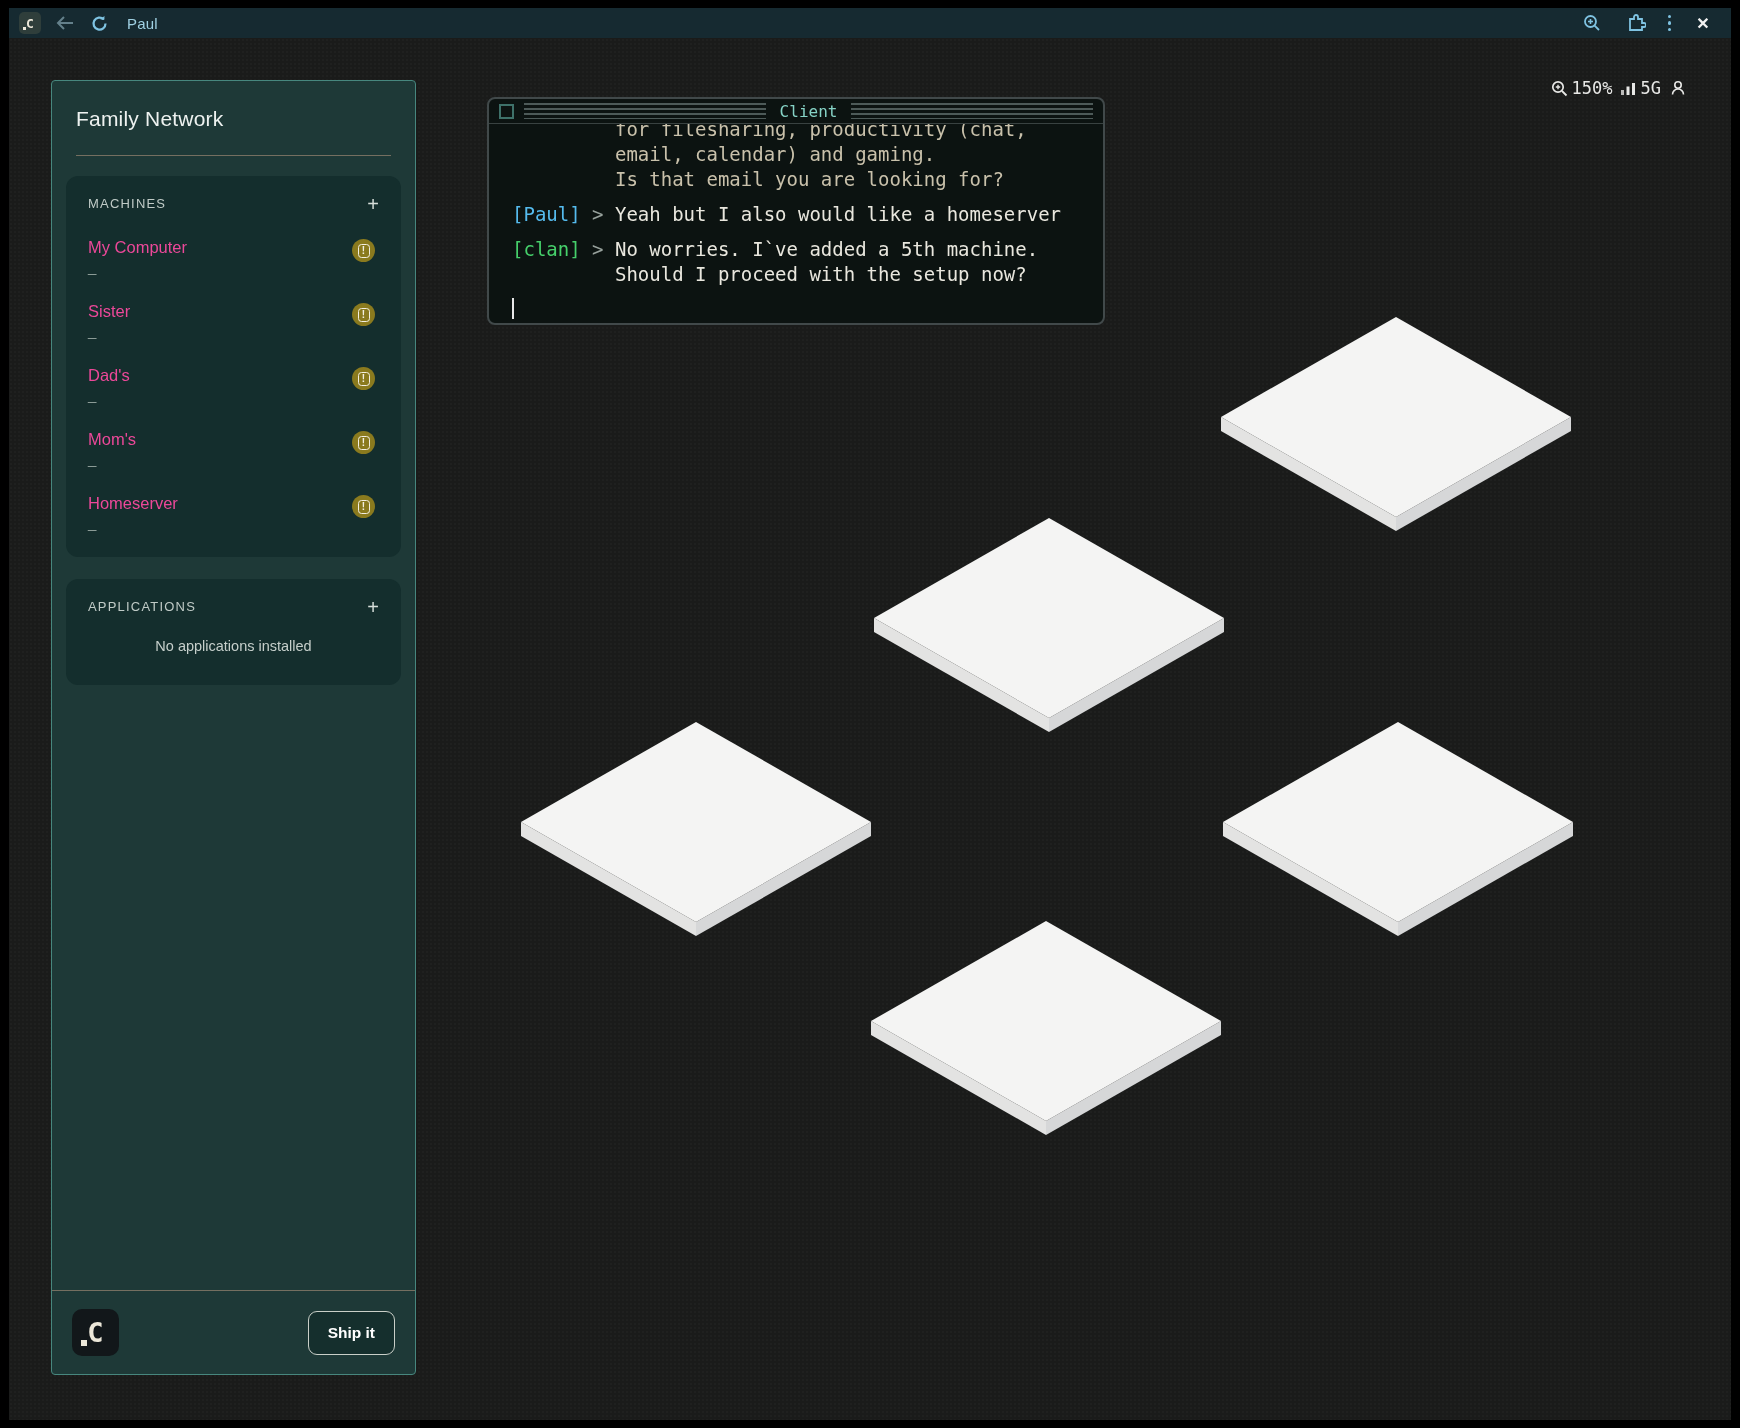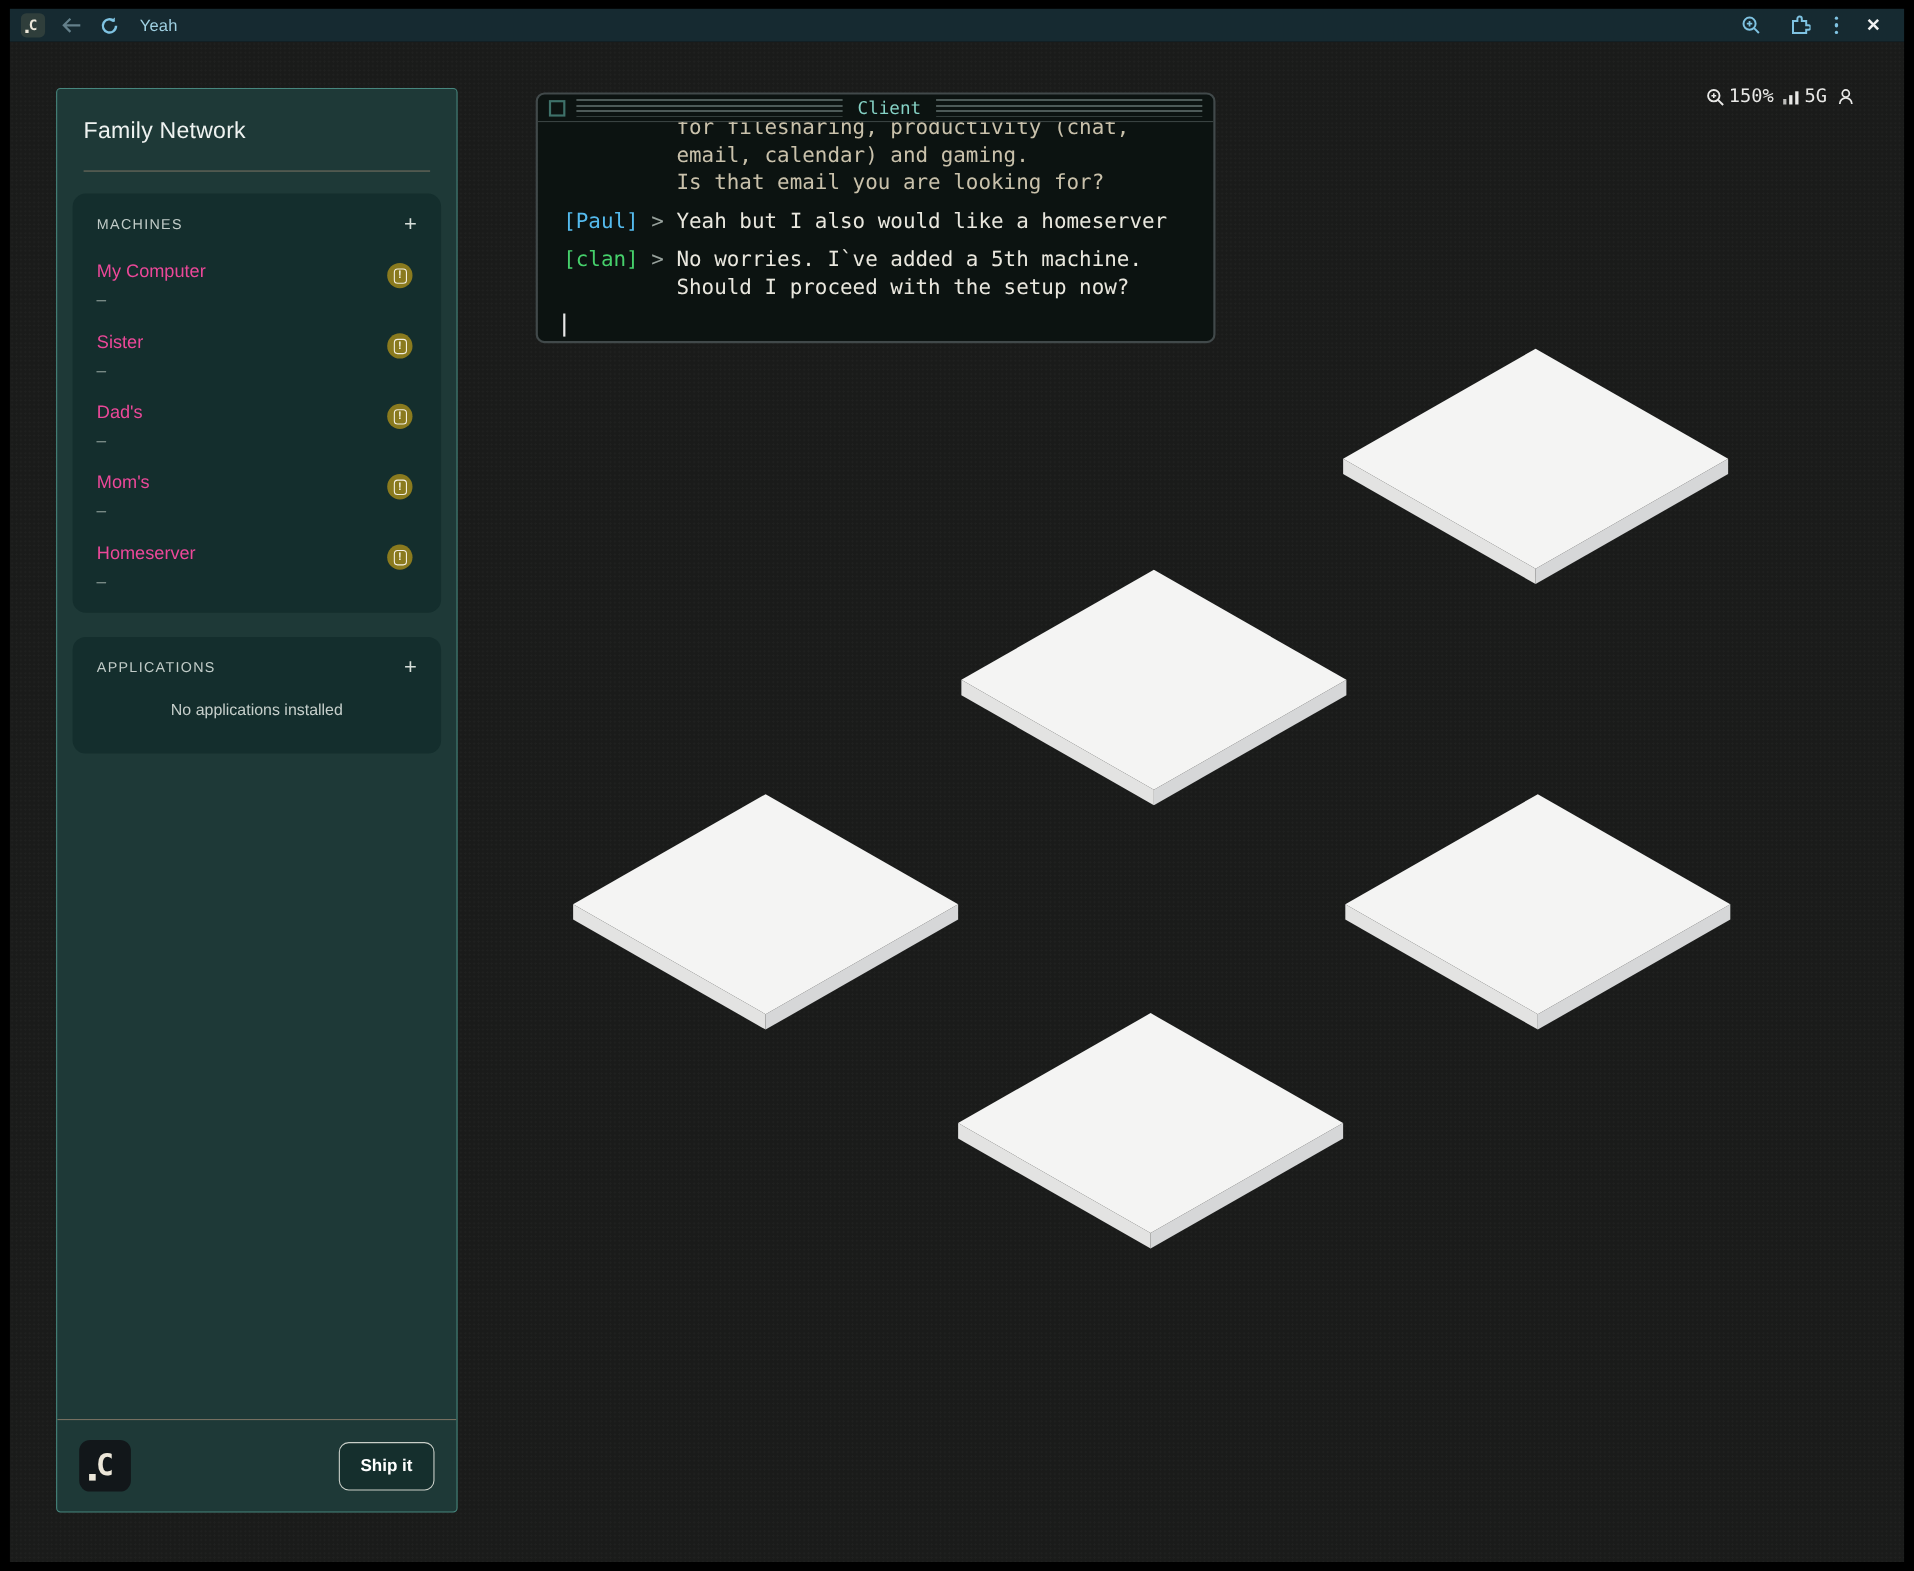--- a/index.html
+++ b/index.html
@@ -66,21 +66,21 @@
   .sb-spacer { flex:1; }
   .sb-footer { border-top:1px solid #756f60; padding:18px 20px; display:flex; align-items:center; justify-content:space-between; }
   .logo { width:47px; height:47px; border-radius:10px; background:#12171a; position:relative;
           display:flex; align-items:center; justify-content:center;
           font-family:"DejaVu Sans Mono",monospace; font-weight:bold; font-size:27px; color:#ece7d9; }
   .logo .dot { position:absolute; left:9px; bottom:10px; width:6px; height:6px; background:#ece7d9; }
   .ship-btn { background:#152f2d; border:1px solid #c9cfc8; border-radius:9px; padding:12px 19px;
               color:#ffffff; font-size:15.5px; font-weight:bold; cursor:default; }
 
   
-  .client { position:absolute; left:478px; top:46px; width:618px; height:228px;
+  .client { position:absolute; left:478px; top:59px; width:618px; height:228px;
             background:#0c1311; border:2px solid #41494a; border-radius:8px;
             font-family:"DejaVu Sans Mono",monospace; display:flex; flex-direction:column; }
   .client-titlebar { height:25px; flex:0 0 25px; display:flex; align-items:center; padding:0 10px;
                      border-bottom:1px solid #394241; }
   .closebox { width:15px; height:15px; border:2px solid #3e7169; margin-right:10px; flex:0 0 auto; }
   .stripes { flex:1; height:16px; background:repeating-linear-gradient(to bottom,#4d5a58 0 2px,transparent 2px 5px); }
   .client-title { padding:0 14px; font-size:16px; color:#86d3c6; }
   .client-body { flex:1; overflow:hidden; padding:2px 6px 0 23px; font-size:19px; line-height:25px; }
   .history { margin-top:-9px; padding-left:9ch; color:#c9c1ab; }
   .msg-row { display:flex; margin-top:10px; }
@@ -105,21 +105,21 @@
       <svg width="18" height="14" viewBox="0 0 18 14">
           <path d="M8 1 L2 7 L8 13 M2 7 H17" stroke="#64808b" stroke-width="2" fill="none"></path>
         </svg>
     </div>
     <div class="tb-icon tb-reload">
       <svg width="17" height="17" viewBox="0 0 17 17">
           <path d="M14.5 8.5 A6 6 0 1 1 12.7 4.3" stroke="#7fc3e2" stroke-width="2.2" fill="none"></path>
           <path d="M13.5 1 L13.2 5.1 L9.2 4.2 Z" fill="#7fc3e2"></path>
         </svg>
     </div>
-    <div class="tb-title">Yeah</div>
+    <div class="tb-title">Paul</div>
     <div class="tb-spacer"></div>
     <div class="tb-right">
       <div class="tb-icon">
         <svg width="18" height="18" viewBox="0 0 18 18">
             <circle cx="7.5" cy="7.5" r="5.5" stroke="#7fc3e2" stroke-width="1.8" fill="none"></circle>
             <path d="M7.5 5 V10 M5 7.5 H10" stroke="#7fc3e2" stroke-width="1.6"></path>
             <path d="M11.6 11.6 L16 16" stroke="#7fc3e2" stroke-width="1.8"></path>
           </svg>
       </div>
       <div class="tb-icon">

